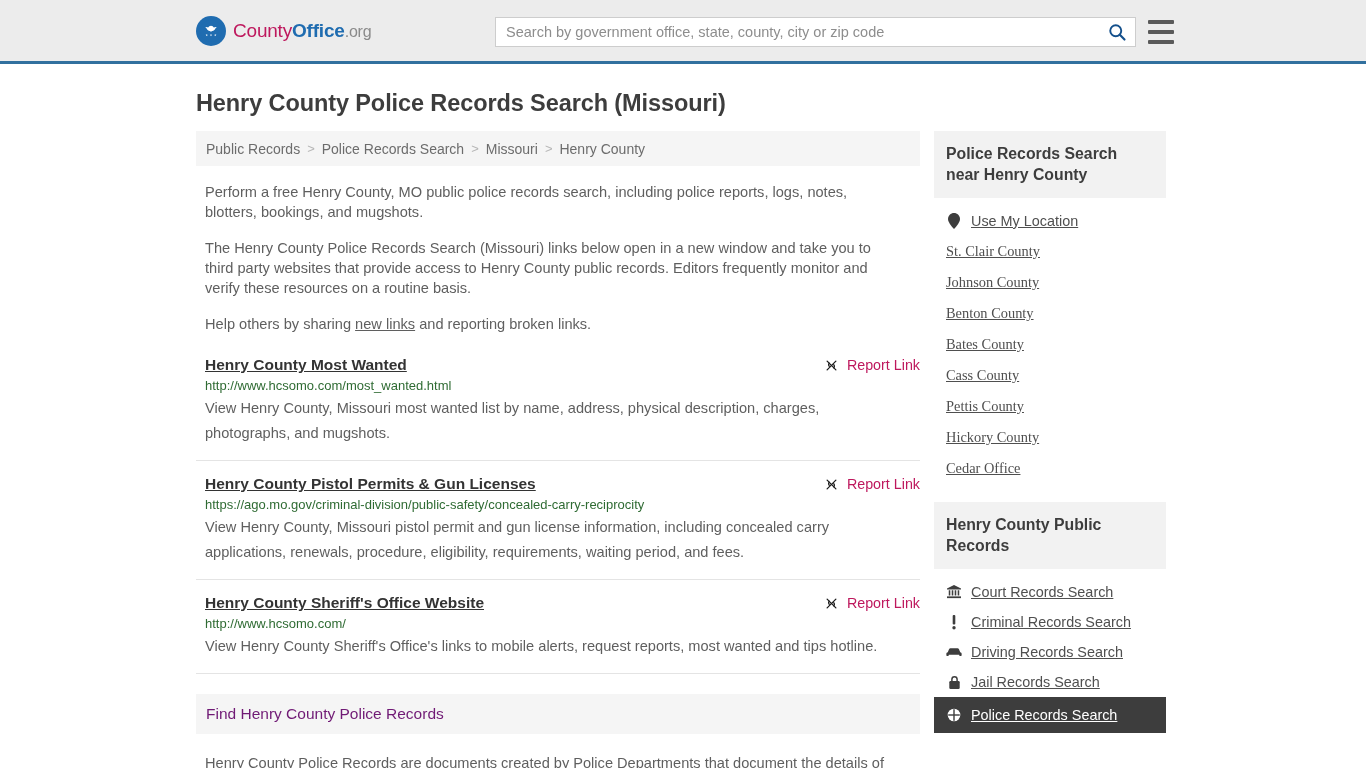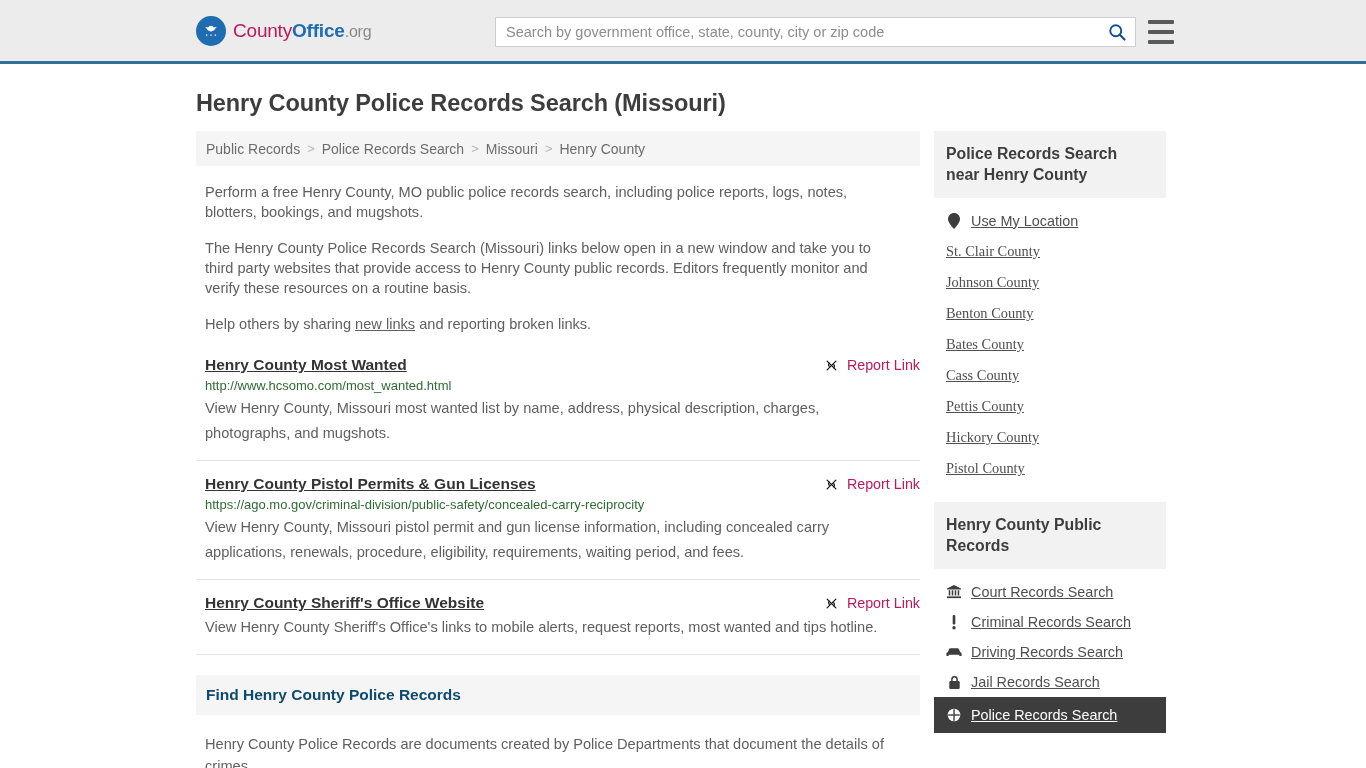--- a/index.html
+++ b/index.html
@@ -204,22 +204,22 @@
   #find-section {
     margin-top: 20px;
   }
   #find-header {
     background: #f5f5f5;
     height: 40px;
     display: flex;
     align-items: center;
     padding: 0 10px;
     font-size: 15.5px;
-    font-weight: bold;
-    color: #0c4a6e;
+    font-weight: normal;
+    color: #701a75;
   }
   #find-body {
     margin: 18px 0 0 9px;
     width: 700px;
     font-size: 14.6px;
     line-height: 22px;
     color: #5f5f5f;
   }
 
   
@@ -360,20 +360,21 @@
                 <path d="M8.4 8.4 a3.3 3.3 0 0 0 0 4.7"></path>
                 <path d="M15.6 15.6 a3.3 3.3 0 0 0 0 -4.7"></path>
               </svg>
             </span>
             <span>Report Link</span>
           </a>
         </div>
 
         <div class="listing">
           <a class="listing-title">Henry County Sheriff's Office Website</a>
+          <a class="listing-url">http://www.hcsomo.com/</a>
           <p class="listing-desc">View Henry County Sheriff's Office's links to mobile alerts, request reports, most wanted and tips hotline.</p>
           <a class="report-link">
             <span class="unlink-icon">
               <svg width="15" height="15" viewBox="0 0 24 24" fill="none" stroke="#1a1a1a" stroke-width="2.1" stroke-linecap="round">
                 <path d="M5 5 L19 19"></path>
                 <path d="M19 5 L5 19"></path>
                 <path d="M8.4 8.4 a3.3 3.3 0 0 0 0 4.7"></path>
                 <path d="M15.6 15.6 a3.3 3.3 0 0 0 0 -4.7"></path>
               </svg>
             </span>
@@ -418,21 +419,21 @@
           <li class="no-icon-pad">
             <a>Cass County</a>
           </li>
           <li class="no-icon-pad">
             <a>Pettis County</a>
           </li>
           <li class="no-icon-pad">
             <a>Hickory County</a>
           </li>
           <li class="no-icon-pad">
-            <a>Pistol County</a>
+            <a>Cedar Office</a>
           </li>
         </ul>
       </div>
 
       <div id="side-card-2">
         <div class="side-card-header">Henry County Public Records</div>
         <ul class="side-list">
           <li>
             <span class="side-icon">
               <svg width="14" height="14" viewBox="0 0 16 16" fill="#3d3d3d">

